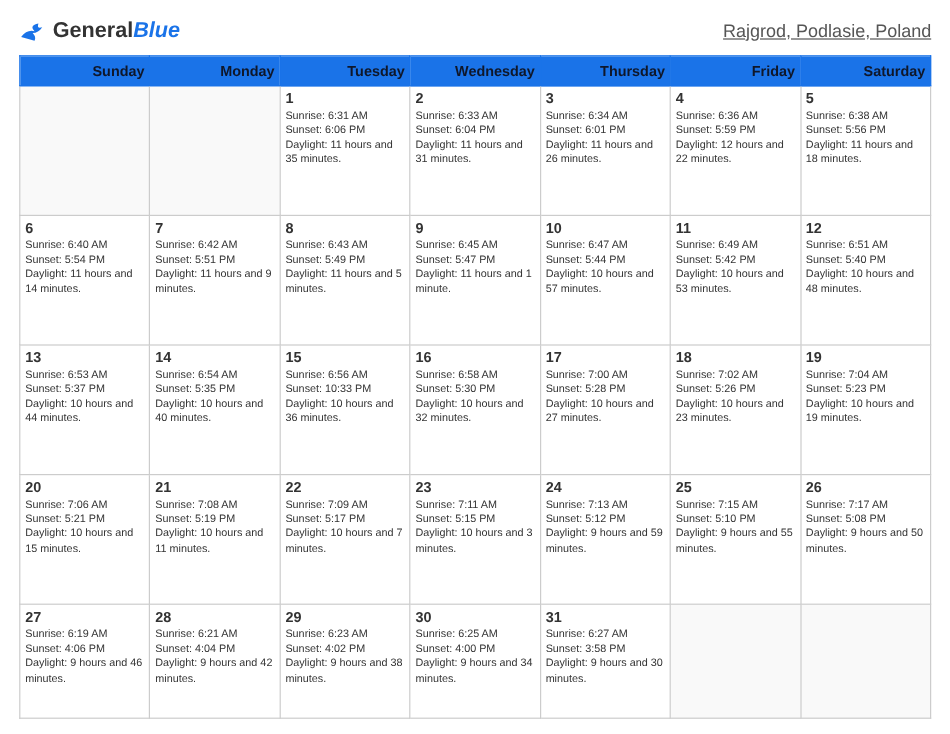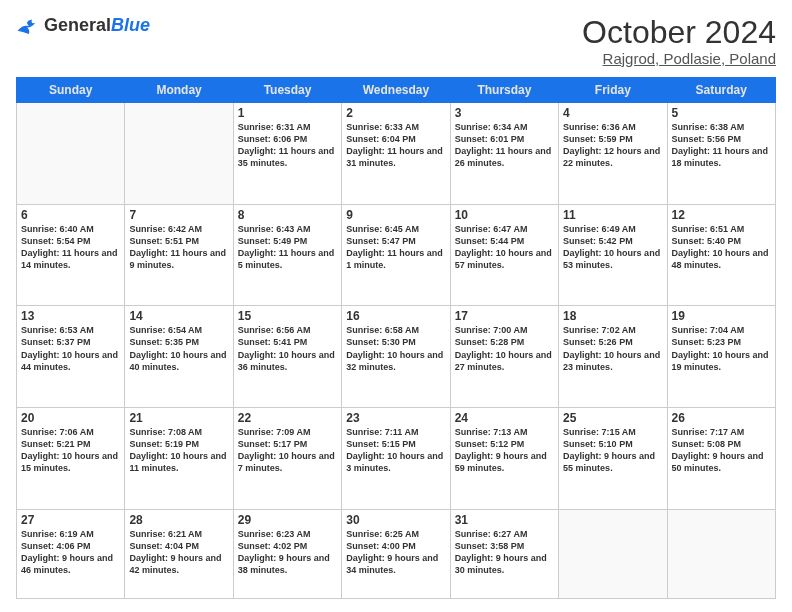--- a/index.html
+++ b/index.html
@@ -56,46 +56,45 @@
     }
     .calendar {
       flex: 1;
       border: 1px solid #ccc;
       border-collapse: collapse;
       width: 100%;
       table-layout: fixed;
     }
     .calendar th {
       background: #1a73e8;
-      color: #e5e5e5;
+      color: #0f172a;
       font-size: 12px;
       font-weight: bold;
       padding: 5px 4px;
-      text-align: center;
+      text-align: right;
       border: 1px solid #1a73e8;
     }
     .calendar td {
       border: 1px solid #ccc;
       vertical-align: top;
       padding: 3px 4px;
       font-size: 9.5px;
       color: #333;
       height: 82px;
     }
     .day-num {
       font-size: 12px;
       font-weight: bold;
       display: block;
       margin-bottom: 1px;
     }
     .cell-content {
       font-size: 9px;
       line-height: 1.35;
       color: #333;
-      font-weight: bold;
     }
     .empty-cell {
       background: #f9f9f9;
     }
     tr:last-child td {
       height: 72px;
     }
   </style>
 </head>
 <body>
@@ -107,21 +106,20 @@
         <path d="M2 18 Q8 10 16 12 Q10 6 20 4 Q18 10 24 8 Q20 14 14 14 Q18 18 16 22 Q10 20 2 18Z" fill="#1a73e8"></path>
       </svg>
       <div>
         <div style="display:flex; align-items:baseline; gap:0">
           <span class="logo-text logo-general">General</span>
             <span class="logo-text logo-blue">Blue</span>
         </div>
       </div>
     </div>
     <div class="title-section">
-      <div class="month-title">October 2024</div>
       <div class="location">Rajgrod, Podlasie, Poland</div>
     </div>
   </div>
 
   <table class="calendar">
     <thead>
       <tr>
         <th>Sunday</th>
         <th>Monday</th>
         <th>Tuesday</th>
@@ -248,21 +246,21 @@
             <div class="cell-content">
               <div>Sunrise: 6:54 AM</div>
               <div>Sunset: 5:35 PM</div>
               <div>Daylight: 10 hours and 40 minutes.</div>
             </div>
           </td>
           <td>
             <span class="day-num">15</span>
             <div class="cell-content">
               <div>Sunrise: 6:56 AM</div>
-              <div>Sunset: 5:41 PM</div>
+              <div>Sunset: 10:33 PM</div>
               <div>Daylight: 10 hours and 36 minutes.</div>
             </div>
           </td>
           <td>
             <span class="day-num">16</span>
             <div class="cell-content">
               <div>Sunrise: 6:58 AM</div>
               <div>Sunset: 5:30 PM</div>
               <div>Daylight: 10 hours and 32 minutes.</div>
             </div>

